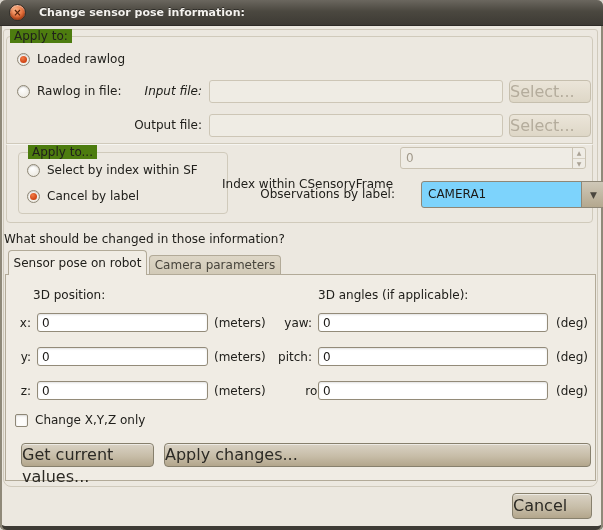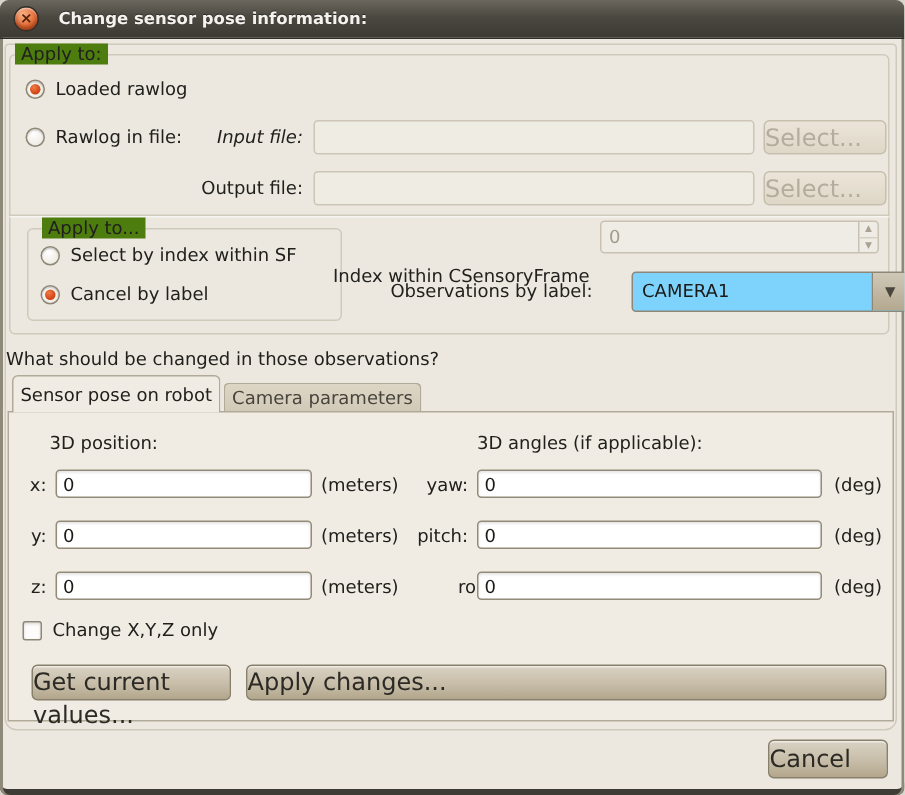--- a/index.html
+++ b/index.html
@@ -176,21 +176,21 @@
     </div>
 
     <span class="lbl r" style="left:240px; top:161px; width:155px;">Observations by label:</span>
     <div class="combo" style="left:402px; top:155px; width:185px; height:27px;">
       <span class="combo-text">CAMERA1</span>
       <span class="combo-btn">
         <span>▼</span>
       </span>
     </div>
 
-    <span class="lbl" style="left:4px; top:206px;">What should be changed in those observations?</span>
+    <span class="lbl" style="left:4px; top:206px;">What should be changed in those information?</span>
 
     <div class="tab active">
       <span>Sensor pose on robot</span>
     </div>
     <div class="tab inactive">
       <span>Camera parameters</span>
     </div>
 
     <div class="pane">
 

